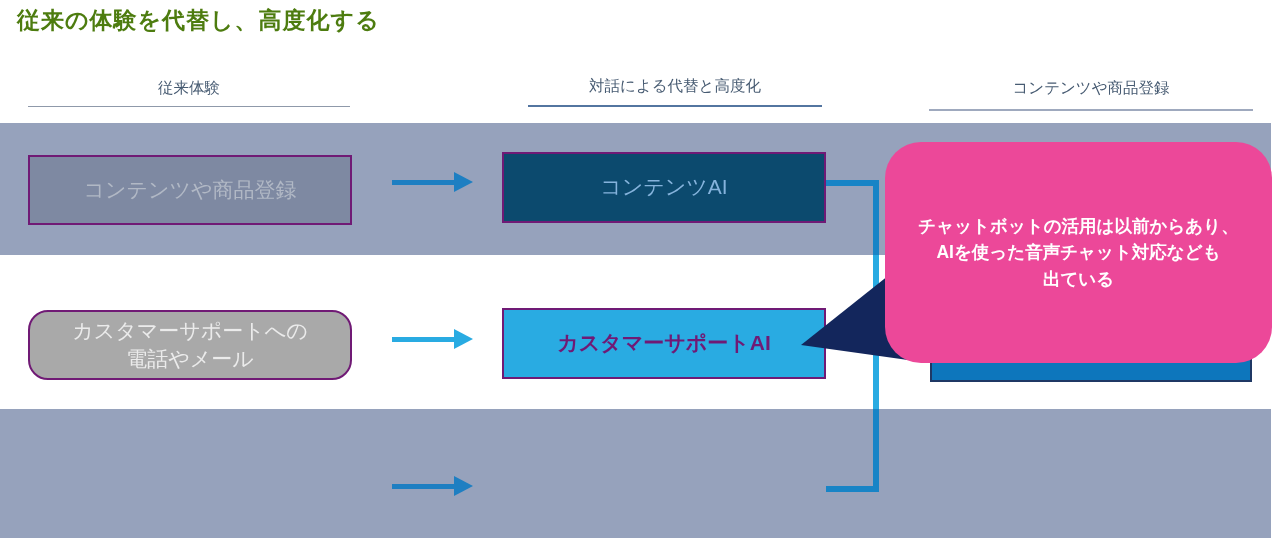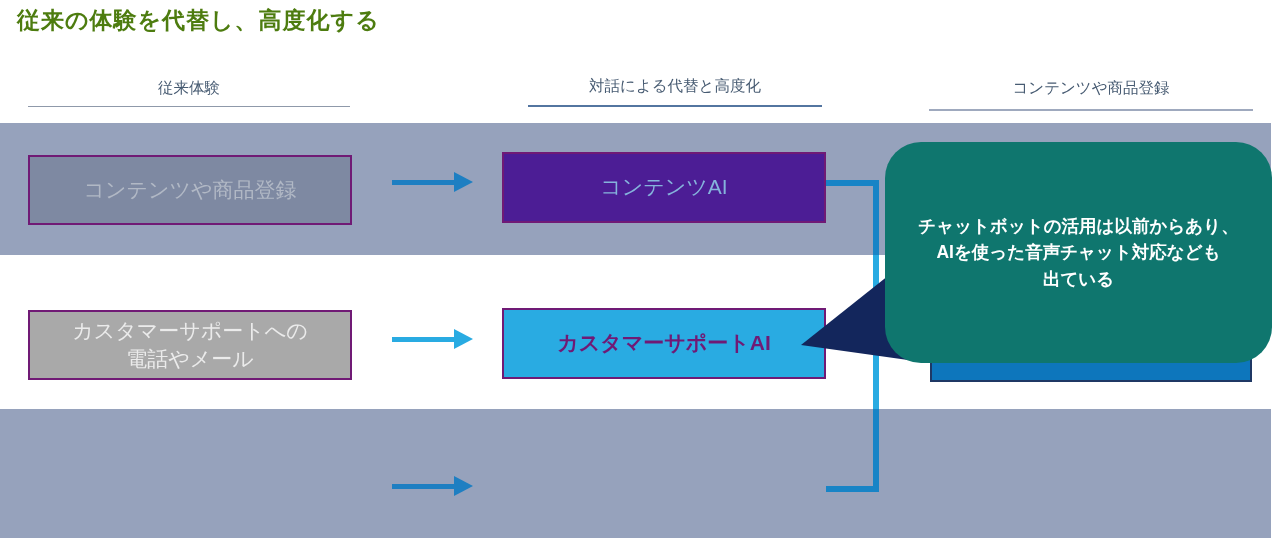--- a/index.html
+++ b/index.html
@@ -24,41 +24,41 @@
   .band1{top:123px;height:132px;}
   .band2{top:409px;height:129px;}
   .box{
     position:absolute;box-sizing:border-box;
     border:2px solid #701a75;
     display:flex;align-items:center;justify-content:center;
     text-align:center;font-size:21px;line-height:1.35;
     white-space:pre-line;z-index:4;
   }
   .legacy-box{left:28px;width:324px;height:70px;background:#7E89A2;color:#B1B8C5;}
-  .legacy-box.gray{background:#A9A9A9;color:#EBEBEB;}
-  .ai-box{left:502px;width:324px;height:71px;background:#4c1d95;color:#85B3DC;}
+  .legacy-box.gray{background:#A9A9A9;color:#EBEBEB;border-radius:20px;}
+  .ai-box{left:502px;width:324px;height:71px;background:#0c4a6e;color:#85B3DC;}
   .ai-box.highlight{background:#29ABE2;color:#701a75;font-weight:bold;}
   .hidden-box{
     position:absolute;left:930px;top:310px;width:322px;height:72px;
     box-sizing:border-box;border:2px solid #1F3864;background:#0D76BC;z-index:2;
   }
   .arrow{position:absolute;left:392px;width:81px;height:21px;z-index:4;}
   .arrow .shaft{position:absolute;left:0;top:8px;width:63px;height:5px;background:#1E7FC2;}
   .arrow .head{
     position:absolute;right:0;top:0;width:0;height:0;
     border-top:10.5px solid transparent;border-bottom:10.5px solid transparent;
     border-left:19px solid #1E7FC2;
   }
   .arrow.highlight .shaft{background:#29ABE2;}
   .arrow.highlight .head{border-left-color:#29ABE2;}
   .connector{position:absolute;z-index:3;background:#1884C6;}
   .connector.light{background:#29ABE2;}
   .callout{
     position:absolute;left:885px;top:142px;width:387px;height:221px;
-    background:#0f766e;border-radius:36px;z-index:6;
+    background:#ec4899;border-radius:36px;z-index:6;
     display:flex;align-items:center;justify-content:center;
     color:#FFFFFF;font-size:17.5px;font-weight:bold;line-height:1.5;
     text-align:center;white-space:pre-line;padding:0 14px;box-sizing:border-box;
   }
   .callout-tail{position:absolute;left:798px;top:256px;z-index:5;}
 </style>
 </head>
 <body>
 
 <div class="stage">

